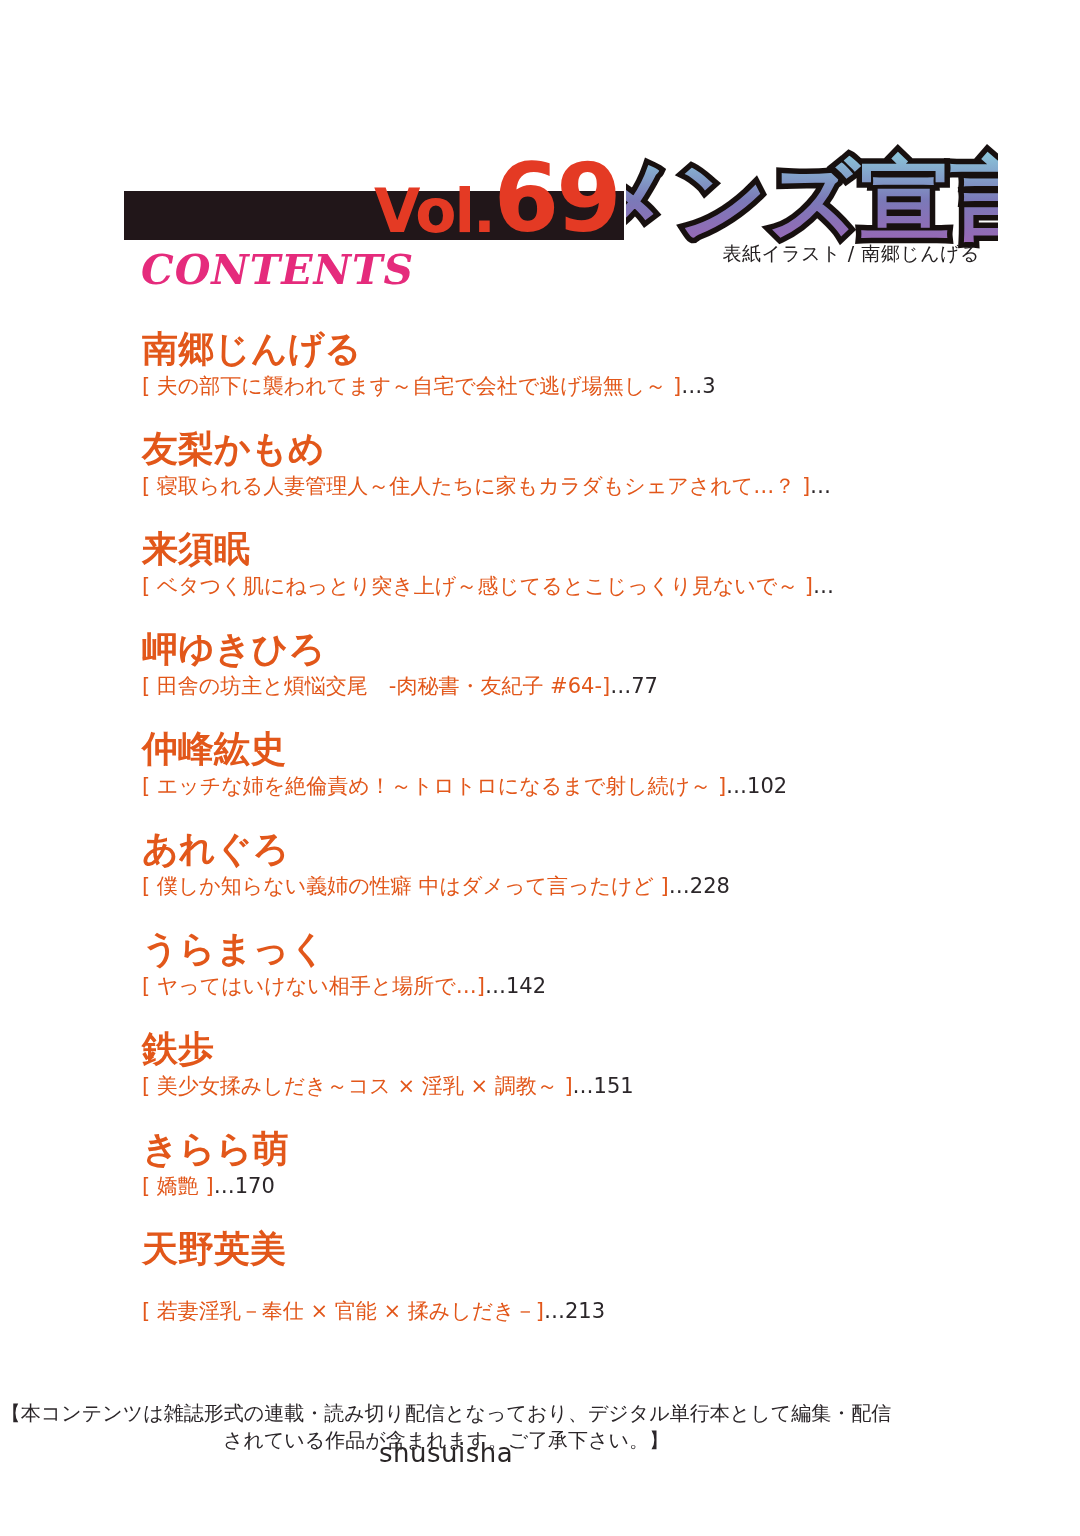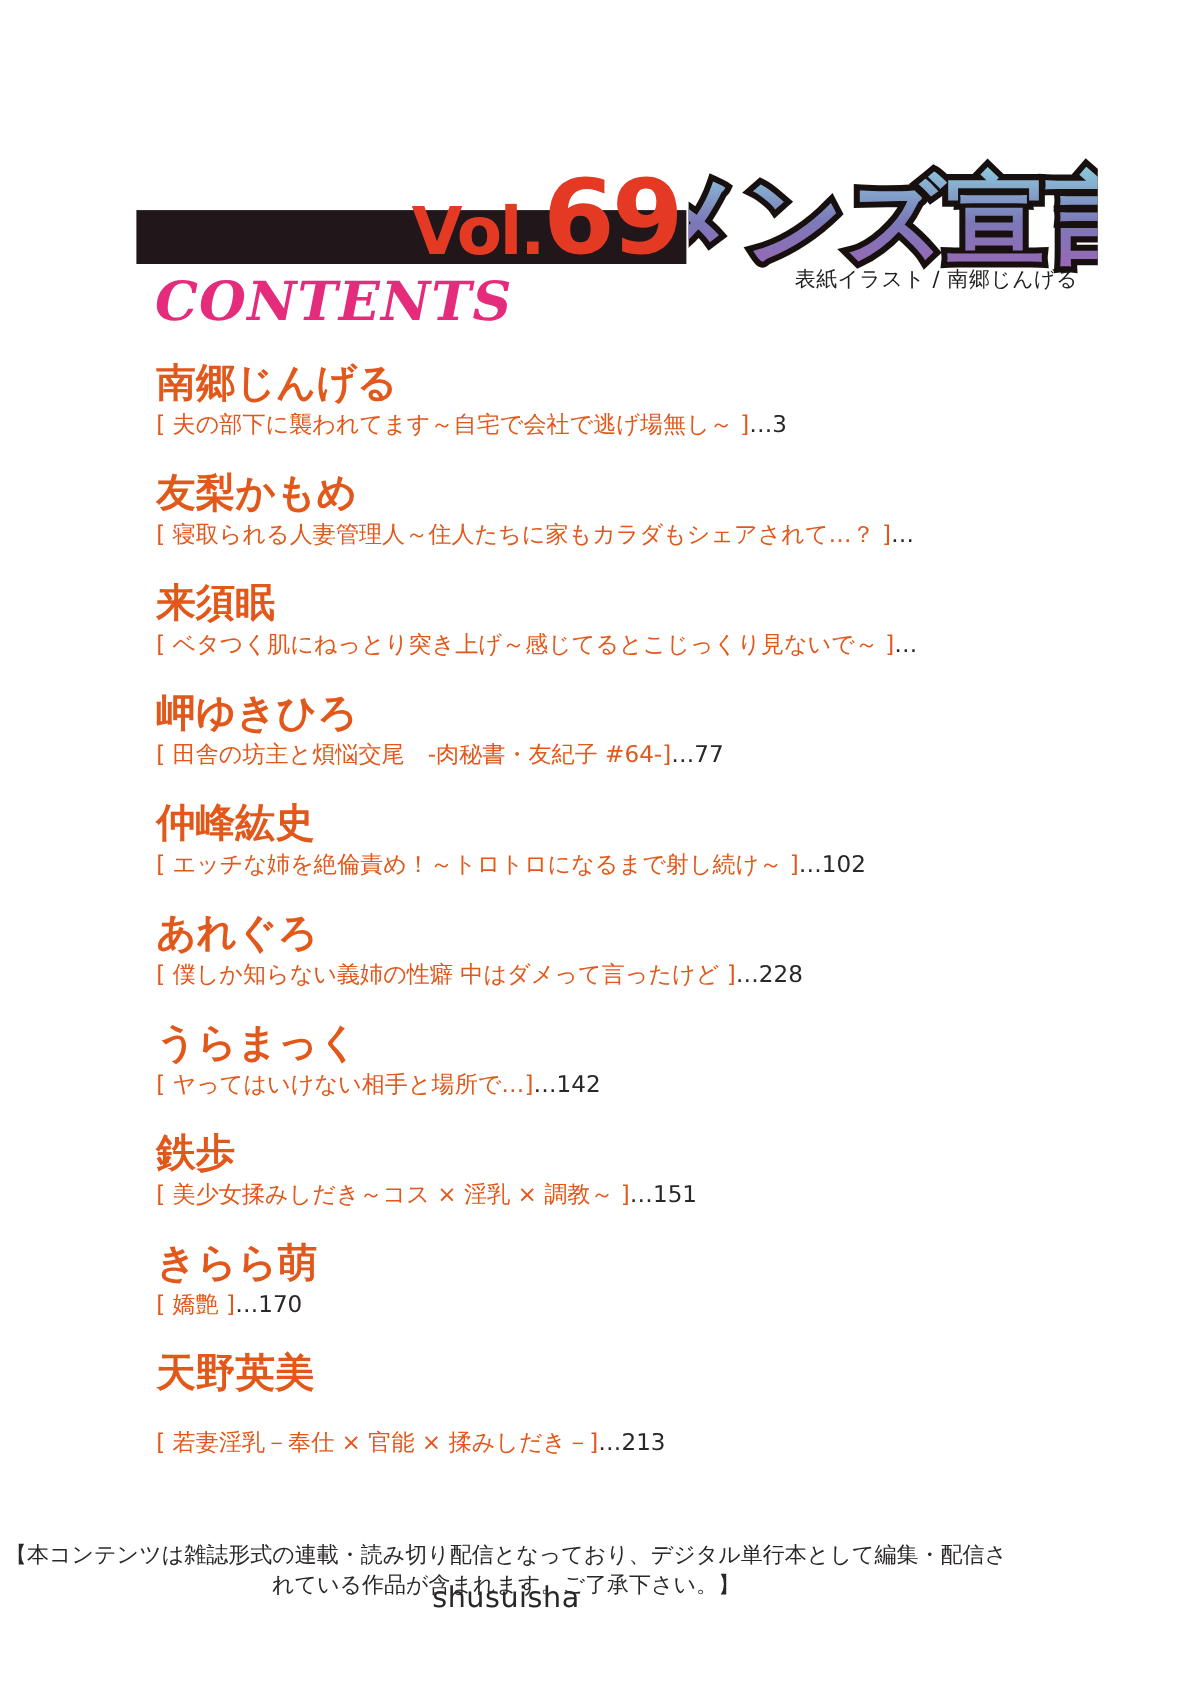--- a/index.html
+++ b/index.html
@@ -1,21 +1,21 @@
 <!DOCTYPE html>
 <html><head>
 <meta charset="utf-8">
 <style>
   html,body{margin:0;padding:0;}
   body{
     width:1080px;height:1536px;background:#ffffff;
     font-family:"DejaVu Sans","Liberation Sans",sans-serif;
     overflow:hidden;
   }
-  .page{position:relative;width:892px;height:1536px;background:#ffffff;padding-left:28px;}
+  .page{position:relative;width:892px;height:1536px;background:#ffffff;}
 
   
   .black-bar{
     position:absolute;left:124px;top:191px;width:500px;height:49px;
     background:#211619;
   }
   .vol{
     position:absolute;left:374px;top:150px;height:89px;
     display:flex;align-items:flex-end;
     color:#e43a24;font-weight:bold;white-space:nowrap;
@@ -24,21 +24,21 @@
   .vol-num{font-size:94px;line-height:0.84;letter-spacing:-3px;}
   .logo-wrap{position:absolute;left:626px;top:124px;width:372px;height:140px;}
   .credit{
     position:absolute;left:540px;top:241px;width:440px;
     text-align:right;font-size:19px;color:#242021;letter-spacing:0.5px;
   }
   .contents-title{
     position:absolute;left:141px;top:250px;
     font-family:"DejaVu Serif","Liberation Serif",serif;
     font-weight:bold;font-style:italic;
-    font-size:49px;line-height:1.0;color:#e52b7c;letter-spacing:1px;
+    font-size:41px;line-height:1.0;color:#e52b7c;letter-spacing:1px;
   }
 
   
   .toc{
     position:absolute;left:142px;top:330px;right:30px;
     list-style:none;margin:0;padding:0;
   }
   .toc .entry{margin:0 0 25px 0;}
   .toc .author{
     font-size:36px;font-weight:700;color:#e2571a;line-height:37px;

